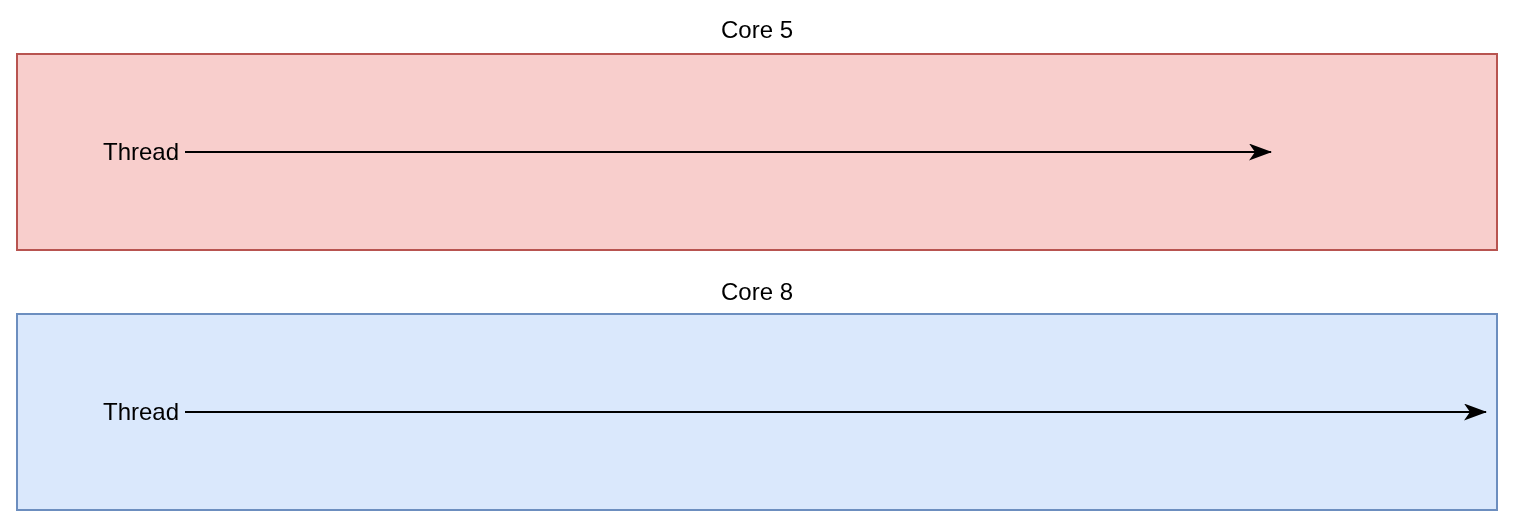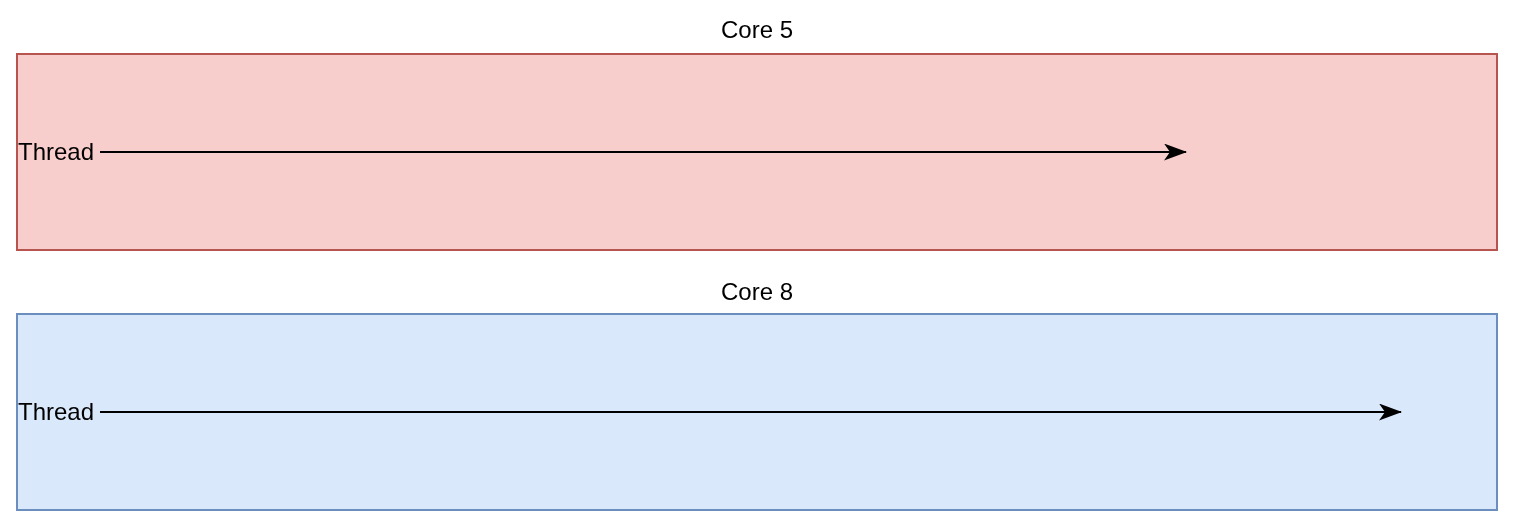--- a/index.html
+++ b/index.html
@@ -36,20 +36,21 @@
     box-sizing: border-box;
     border: 2px solid #999999;
     background: #eeeeee;
   }
   .core-box.core1 { top: 53px; }
   .core-box.core2 { top: 313px; }
   .thread-row {
     display: flex;
     align-items: center;
     height: 100%;
+    padding-left: 85px;
     box-sizing: border-box;
   }
   .thread-label {
     font-size: 24px;
     color: #000000;
     white-space: nowrap;
     flex: 0 0 auto;
   }
   .thread-arrow {
     margin-left: 6px;

